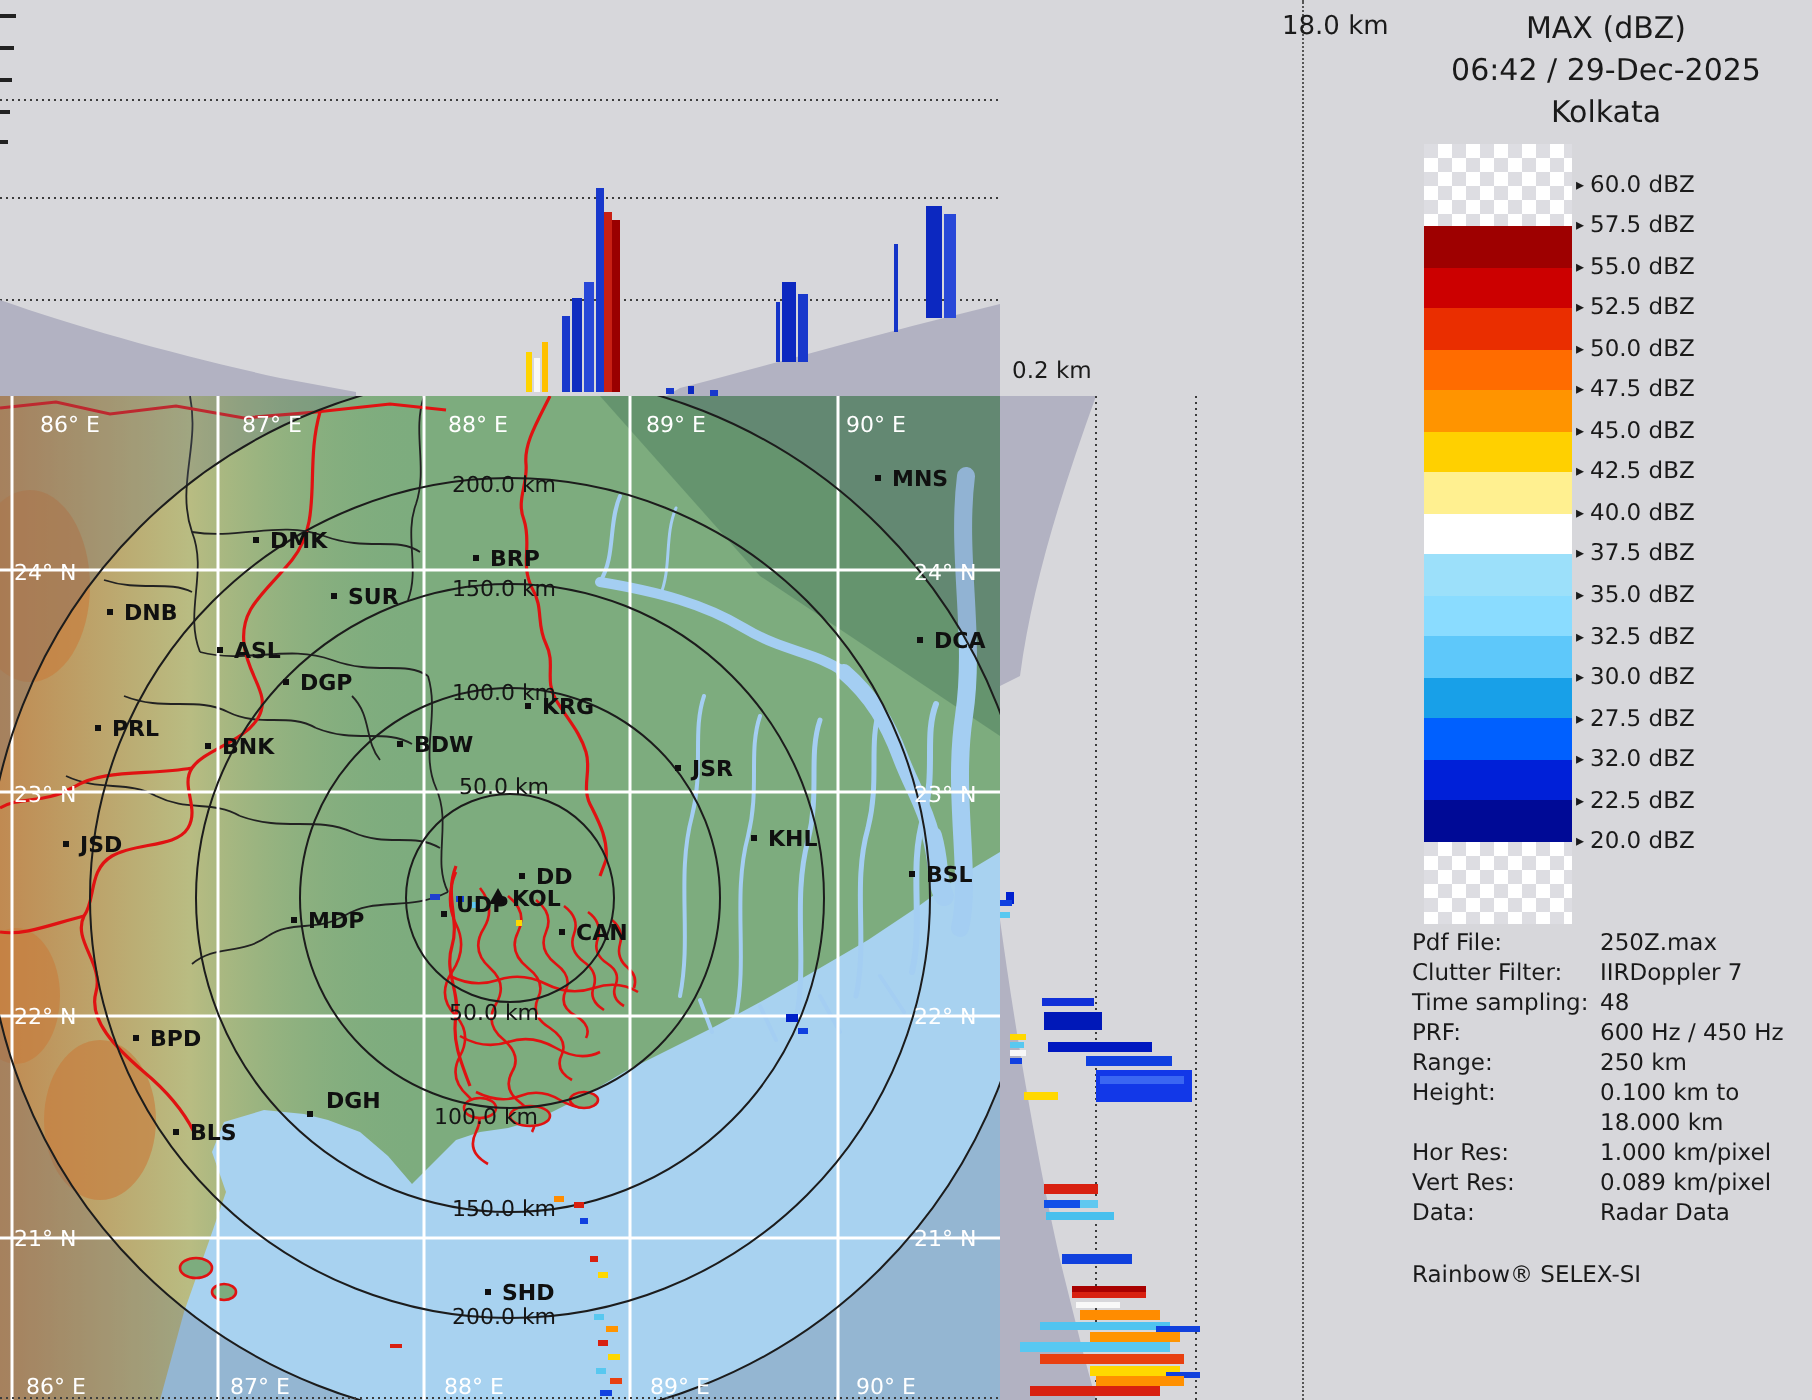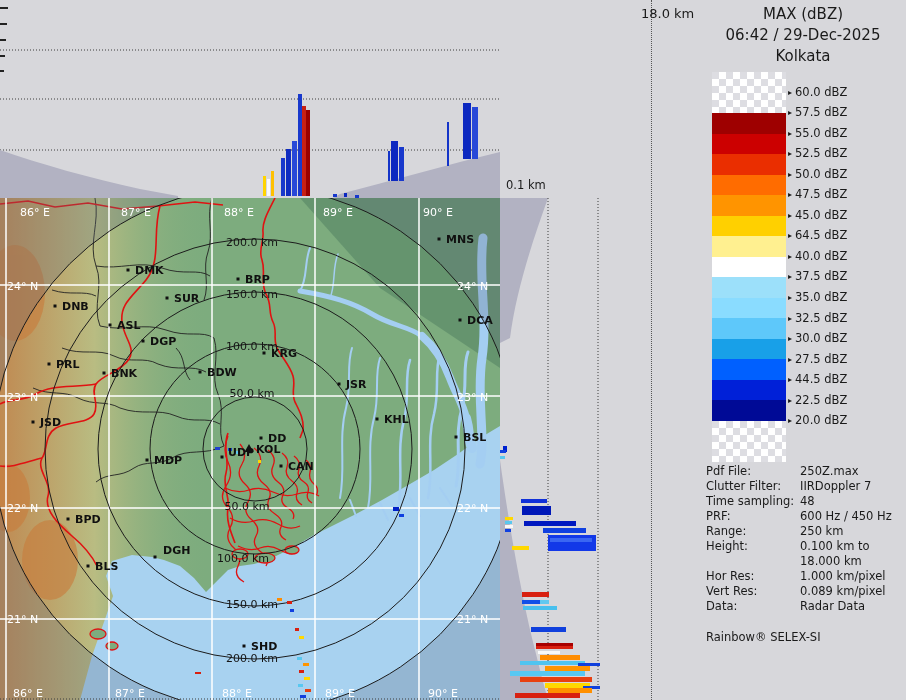--- a/index.html
+++ b/index.html
@@ -321,21 +321,21 @@
       <rect x="20" y="479" width="72" height="5" fill="#e84010"></rect>
       <rect x="45" y="485" width="45" height="5" fill="#ffd800"></rect>
       <rect x="83" y="488" width="17" height="3" fill="#1040dd"></rect>
       <rect x="48" y="490" width="44" height="5" fill="#ff9000"></rect>
       <rect x="15" y="495" width="65" height="5" fill="#d82010"></rect>
     </g>
 </svg>
 
 <div id="legend-separator" class="abs"></div>
 <div id="height-top-label" class="abs">18.0 km</div>
-<div id="height-base-label" class="abs">0.1 km</div>
+<div id="height-base-label" class="abs">0.2 km</div>
 
 <div id="legend-title-block" class="abs">
   <div class="t1">MAX (dBZ)</div>
   <div class="t1">06:42 / 29-Dec-2025</div>
   <div class="t1">Kolkata</div>
 </div>
 
 <div id="color-scale" class="abs">
     <div class="scale-band checker" style="top: 2px; height: 41px;"></div>
     <div class="scale-band" style="top: 43px; height: 20.5px; background: rgb(158, 0, 0);"></div>
@@ -354,28 +354,28 @@
     <div class="scale-band" style="top: 309.5px; height: 20.5px; background: rgb(0, 32, 216);"></div>
     <div class="scale-band" style="top: 330px; height: 20.5px; background: rgb(0, 10, 150);"></div>
     <div class="scale-band checker" style="top: 351px; height: 41px;"></div>
     <div class="scale-label" style="top: 15.5px;"><span class="arr">▸</span><span>60.0 dBZ</span></div>
     <div class="scale-label" style="top: 36.05px;"><span class="arr">▸</span><span>57.5 dBZ</span></div>
     <div class="scale-label" style="top: 56.6px;"><span class="arr">▸</span><span>55.0 dBZ</span></div>
     <div class="scale-label" style="top: 77.15px;"><span class="arr">▸</span><span>52.5 dBZ</span></div>
     <div class="scale-label" style="top: 97.7px;"><span class="arr">▸</span><span>50.0 dBZ</span></div>
     <div class="scale-label" style="top: 118.25px;"><span class="arr">▸</span><span>47.5 dBZ</span></div>
     <div class="scale-label" style="top: 138.8px;"><span class="arr">▸</span><span>45.0 dBZ</span></div>
-    <div class="scale-label" style="top: 159.35px;"><span class="arr">▸</span><span>64.5 dBZ</span></div>
+    <div class="scale-label" style="top: 159.35px;"><span class="arr">▸</span><span>42.5 dBZ</span></div>
     <div class="scale-label" style="top: 179.9px;"><span class="arr">▸</span><span>40.0 dBZ</span></div>
     <div class="scale-label" style="top: 200.45px;"><span class="arr">▸</span><span>37.5 dBZ</span></div>
     <div class="scale-label" style="top: 221px;"><span class="arr">▸</span><span>35.0 dBZ</span></div>
     <div class="scale-label" style="top: 241.55px;"><span class="arr">▸</span><span>32.5 dBZ</span></div>
     <div class="scale-label" style="top: 262.1px;"><span class="arr">▸</span><span>30.0 dBZ</span></div>
     <div class="scale-label" style="top: 282.65px;"><span class="arr">▸</span><span>27.5 dBZ</span></div>
-    <div class="scale-label" style="top: 303.2px;"><span class="arr">▸</span><span>44.5 dBZ</span></div>
+    <div class="scale-label" style="top: 303.2px;"><span class="arr">▸</span><span>32.0 dBZ</span></div>
     <div class="scale-label" style="top: 323.75px;"><span class="arr">▸</span><span>22.5 dBZ</span></div>
     <div class="scale-label" style="top: 344.3px;"><span class="arr">▸</span><span>20.0 dBZ</span></div>
   </div>
 
 <div id="metadata" class="abs">
   <div id="meta-rows">
       <div class="meta-row">
         <span class="ml">Pdf File:</span>
         <span class="mv">250Z.max</span>
       </div>

